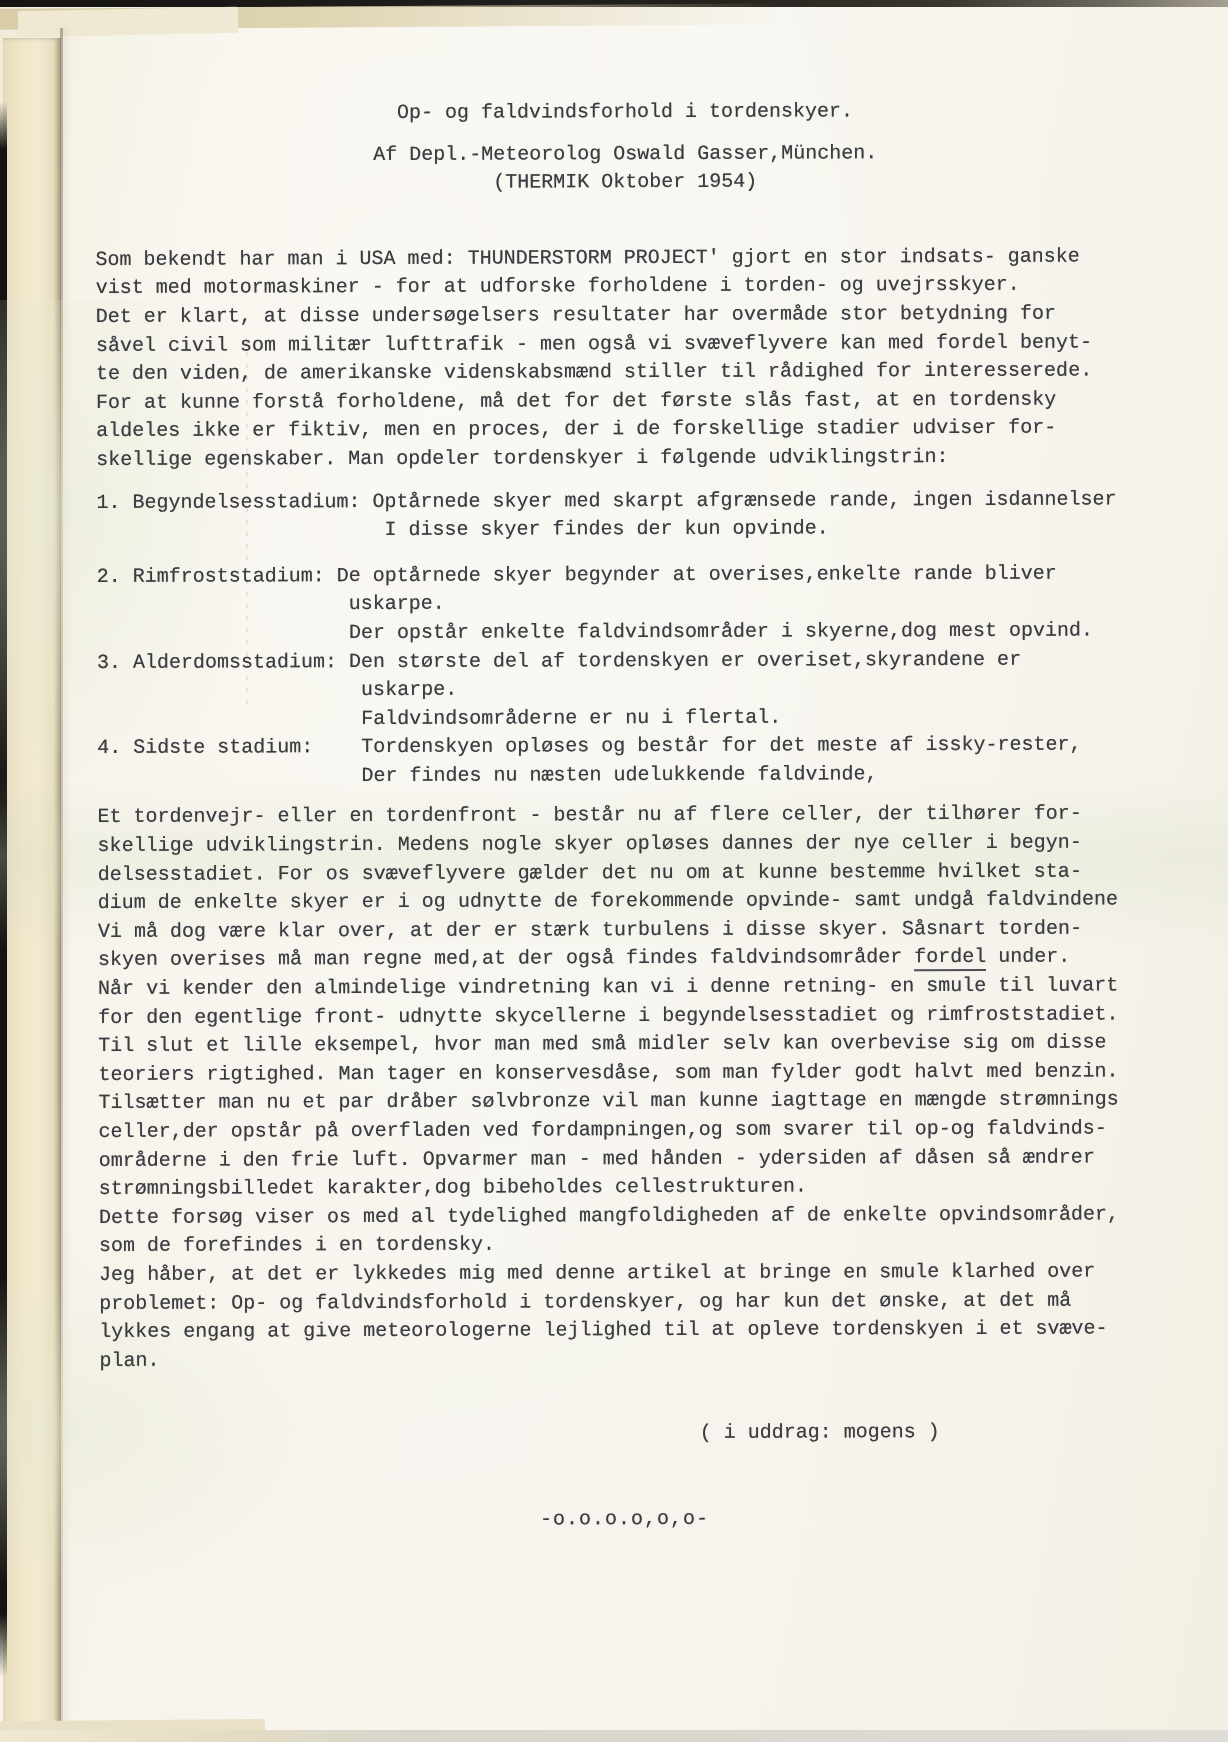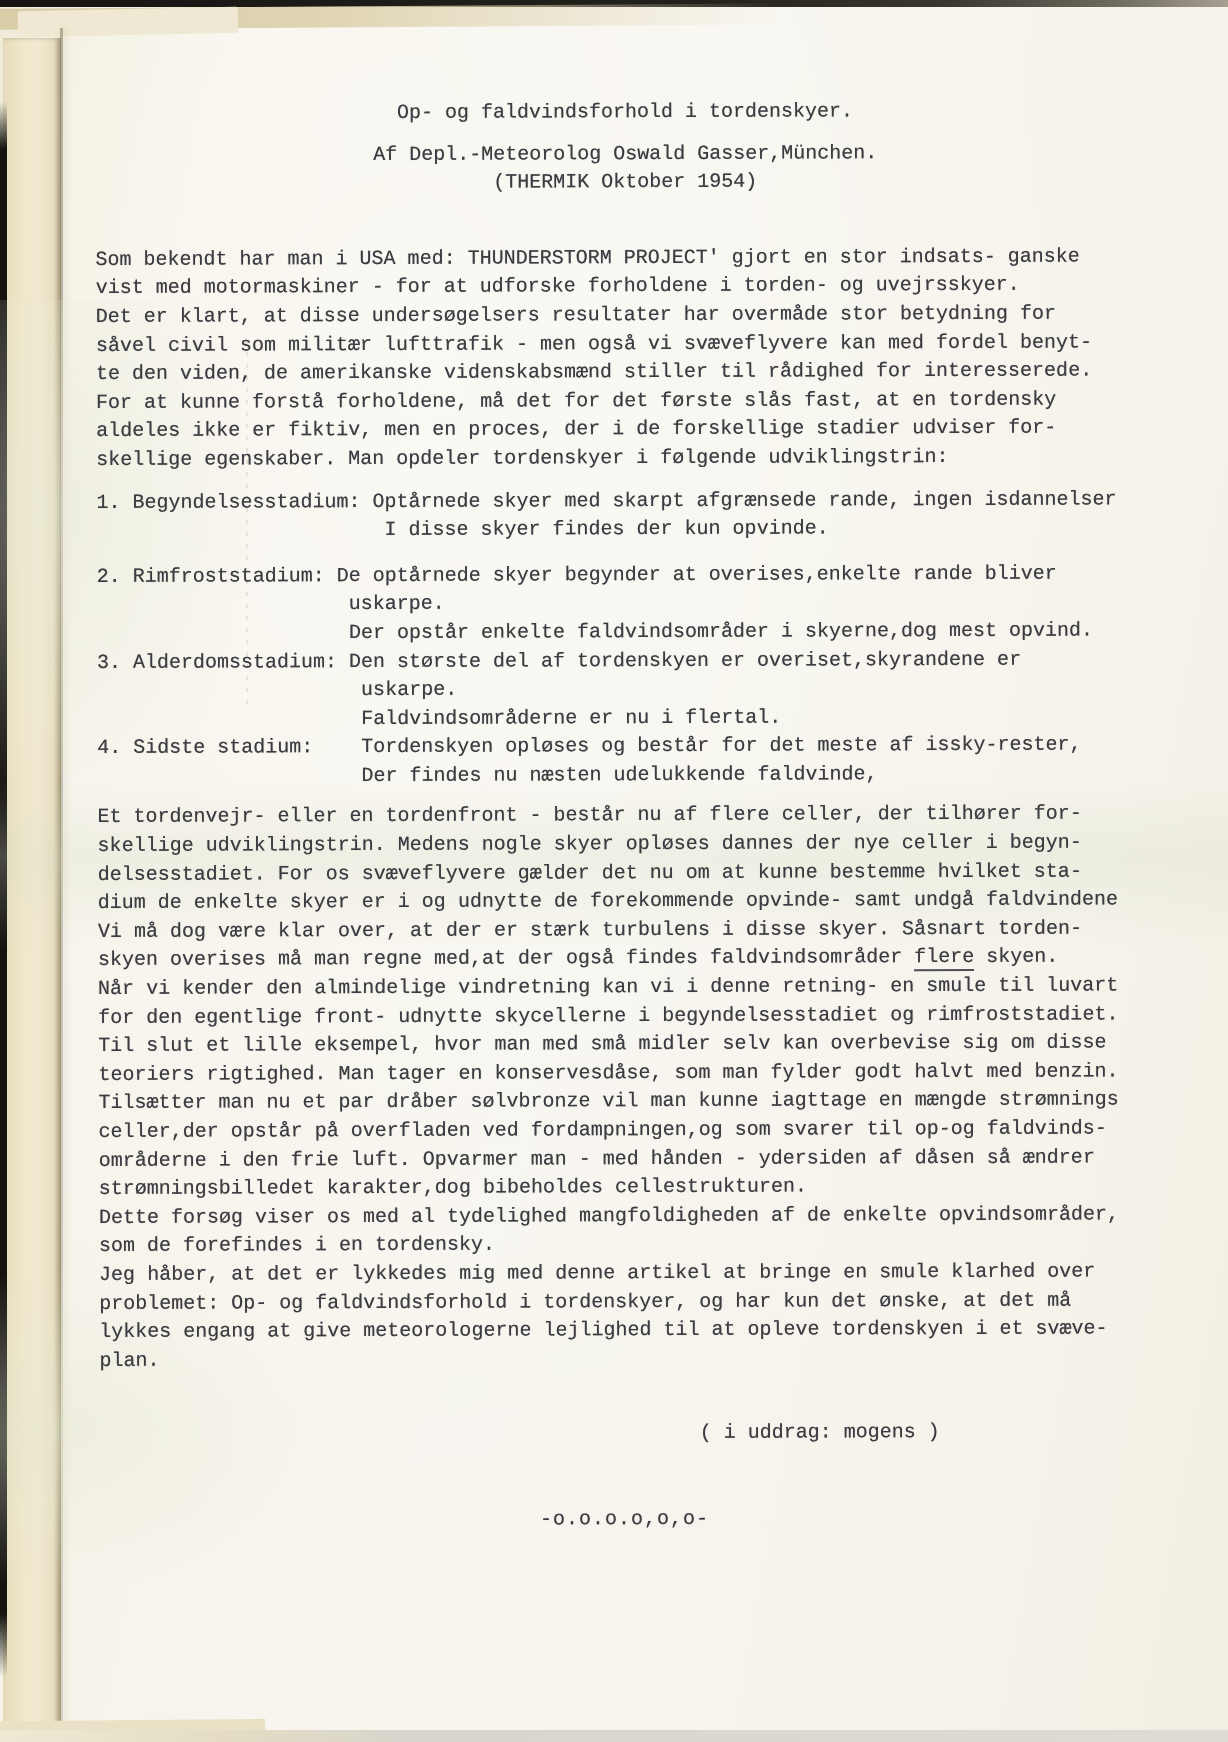--- a/index.html
+++ b/index.html
@@ -138,21 +138,21 @@
       </div>
 
     <div class="para bodytext">
       <div>
           <div class="line">Et tordenvejr- eller en tordenfront - består nu af flere celler, der tilhører for-</div>
           <div class="line">skellige udviklingstrin. Medens nogle skyer opløses dannes der nye celler i begyn-</div>
           <div class="line">delsesstadiet. For os svæveflyvere gælder det nu om at kunne bestemme hvilket sta-</div>
           <div class="line">dium de enkelte skyer er i og udnytte de forekommende opvinde- samt undgå faldvindene</div>
           <div class="line">Vi må dog være klar over, at der er stærk turbulens i disse skyer. Såsnart torden-</div>
         </div>
-      <div class="line"><span>skyen overises må man regne med,at der også findes faldvindsområder </span><span class="u">flere</span><span> skyen.</span></div>
+      <div class="line"><span>skyen overises må man regne med,at der også findes faldvindsområder </span><span class="u">fordel</span><span> under.</span></div>
       <div>
           <div class="line">Når vi kender den almindelige vindretning kan vi i denne retning- en smule til luvart</div>
           <div class="line">for den egentlige front- udnytte skycellerne i begyndelsesstadiet og rimfroststadiet.</div>
           <div class="line">Til slut et lille eksempel, hvor man med små midler selv kan overbevise sig om disse</div>
           <div class="line">teoriers rigtighed. Man tager en konservesdåse, som man fylder godt halvt med benzin.</div>
           <div class="line">Tilsætter man nu et par dråber sølvbronze vil man kunne iagttage en mængde strømnings</div>
           <div class="line">celler,der opstår på overfladen ved fordampningen,og som svarer til op-og faldvinds-</div>
           <div class="line">områderne i den frie luft. Opvarmer man - med hånden - ydersiden af dåsen så ændrer</div>
           <div class="line">strømningsbilledet karakter,dog bibeholdes cellestrukturen.</div>
           <div class="line">Dette forsøg viser os med al tydelighed mangfoldigheden af de enkelte opvindsområder,</div>

